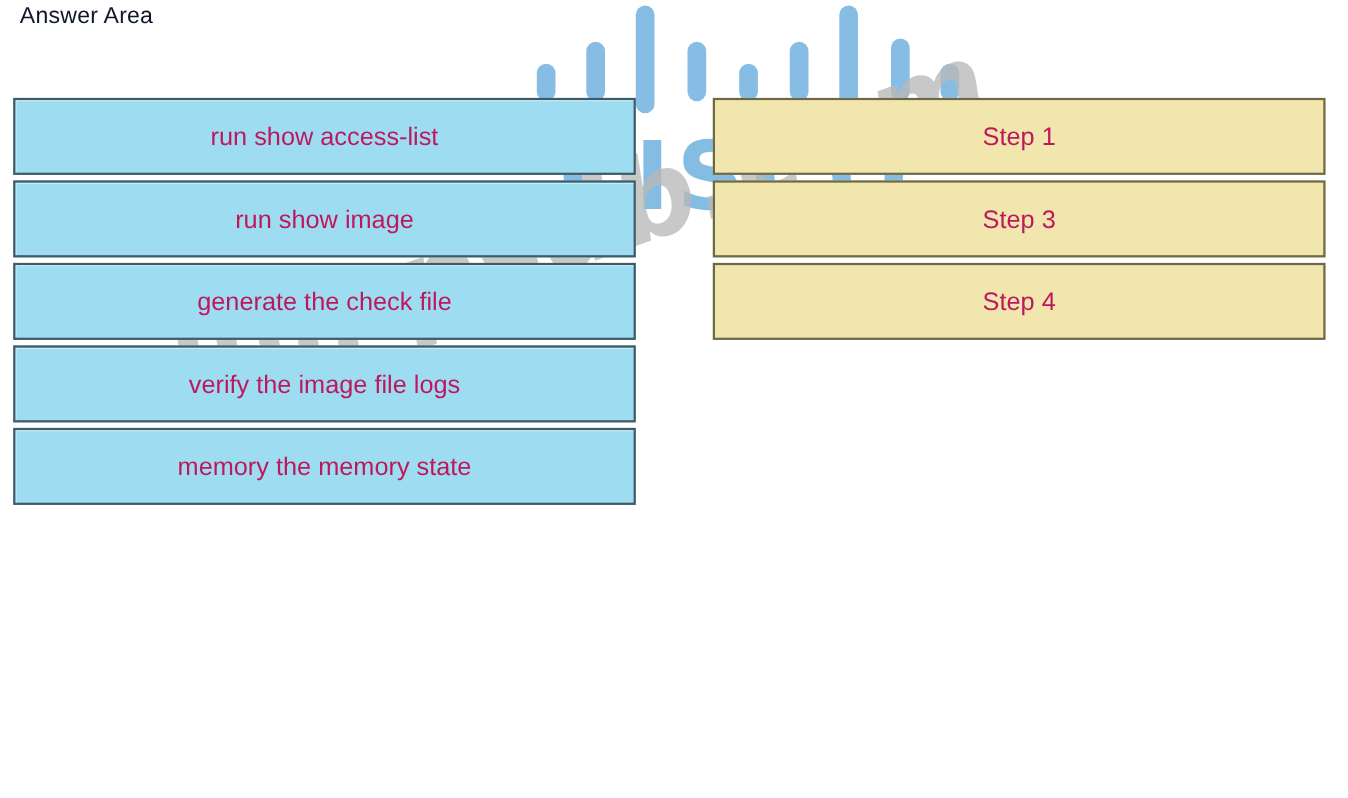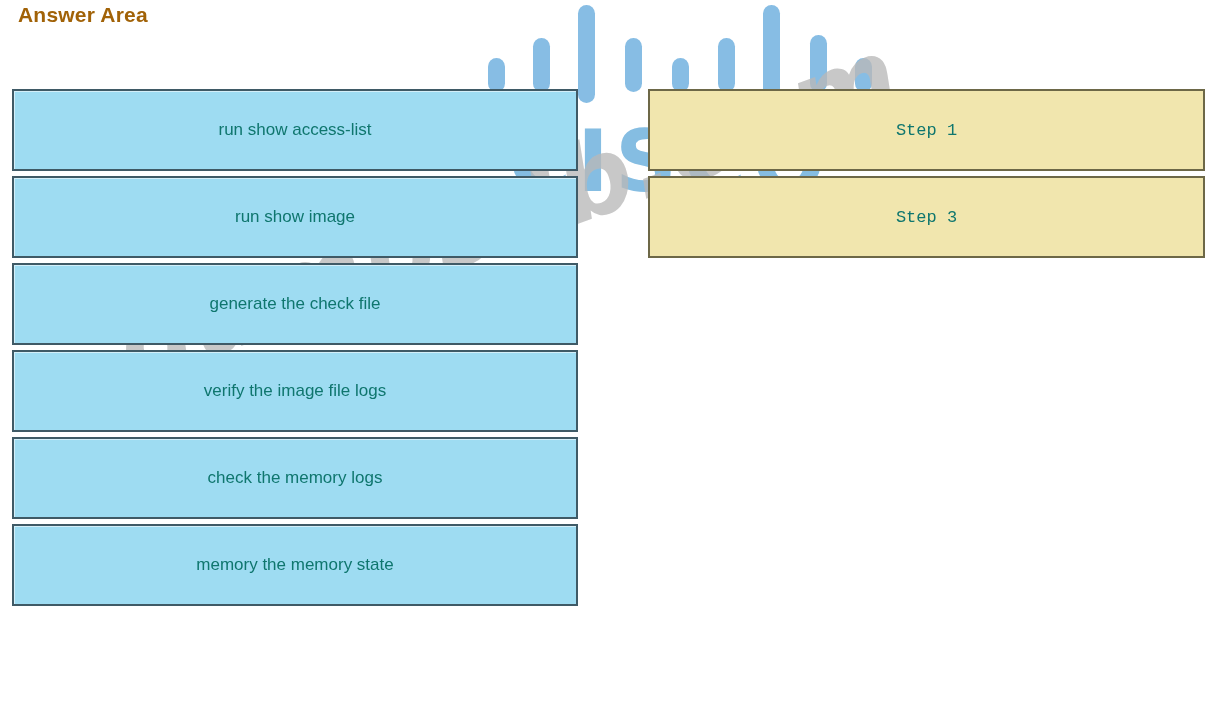--- a/index.html
+++ b/index.html
@@ -63,48 +63,47 @@
     left: 0; top: 0;
     width: 1225px; height: 725px;
     z-index: 2;
   }
 
   #page-title {
     position: absolute;
     left: 18px;
     top: 3px;
     font-size: 21px;
-    font-weight: 700;
-    color: #a16207;
+    font-weight: 400;
+    color: #0f172a;
     letter-spacing: 0.2px;
   }
 
   #options-column {
     position: absolute;
     left: 12px;
     top: 89px;
     width: 566px;
   }
   #targets-column {
     position: absolute;
     left: 648px;
     top: 89px;
     width: 557px;
-    font-family: Liberation Mono, monospace;
   }
 
   .box {
     box-sizing: border-box;
-    height: 82px;
+    height: 70px;
     margin-bottom: 5px;
     display: flex;
     align-items: center;
     justify-content: center;
-    font-size: 17px;
-    color: #0f766e;
+    font-size: 23px;
+    color: #be185d;
     text-align: center;
     user-select: none;
   }
   .option-box {
     background: #9edcf2;
     border: 2px solid #3f5a66;
     box-shadow: 1px 1px 0 rgba(255,255,255,0.55) inset;
     cursor: grab;
   }
   .target-box {
@@ -146,29 +145,29 @@
       <div class="box option-box">
         <span class="box-label">run show image</span>
       </div>
       <div class="box option-box">
         <span class="box-label">generate the check file</span>
       </div>
       <div class="box option-box">
         <span class="box-label">verify the image file logs</span>
       </div>
       <div class="box option-box">
-        <span class="box-label">check the memory logs</span>
-      </div>
-      <div class="box option-box">
         <span class="box-label">memory the memory state</span>
       </div>
     </div>
 
   <div id="targets-column">
       <div class="box target-box">
         <span class="box-label">Step 1</span>
       </div>
       <div class="box target-box">
         <span class="box-label">Step 3</span>
       </div>
+      <div class="box target-box">
+        <span class="box-label">Step 4</span>
+      </div>
     </div>
 
 </div>
 
 </body></html>

